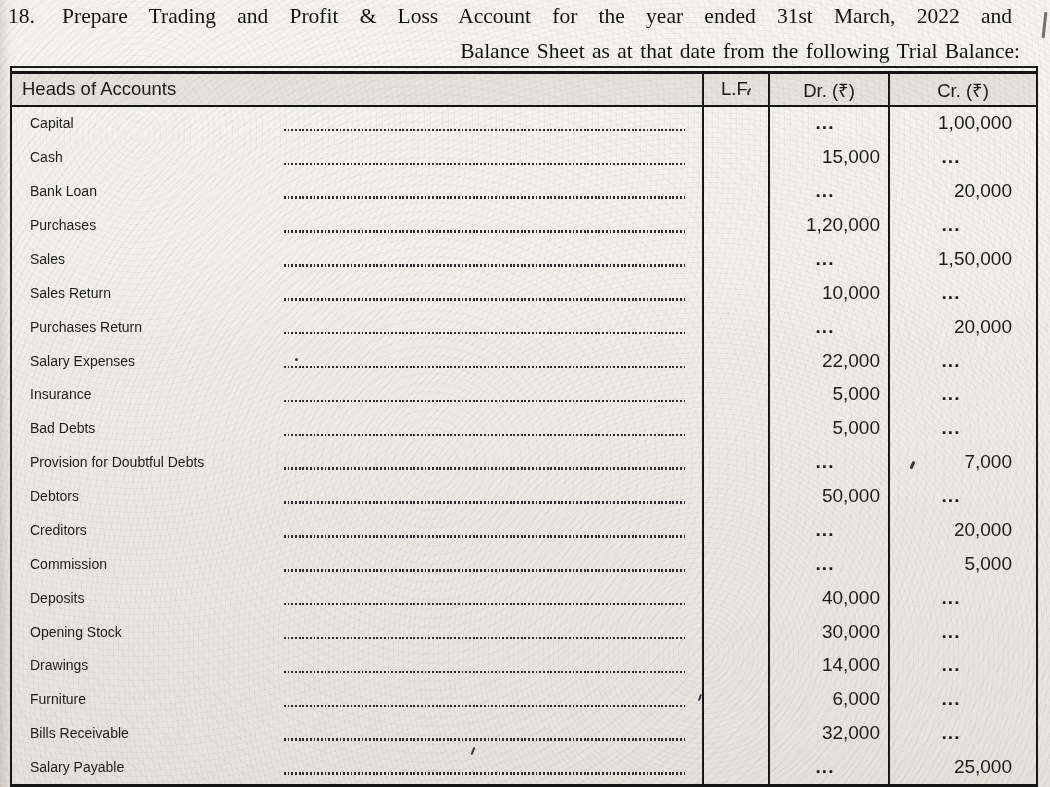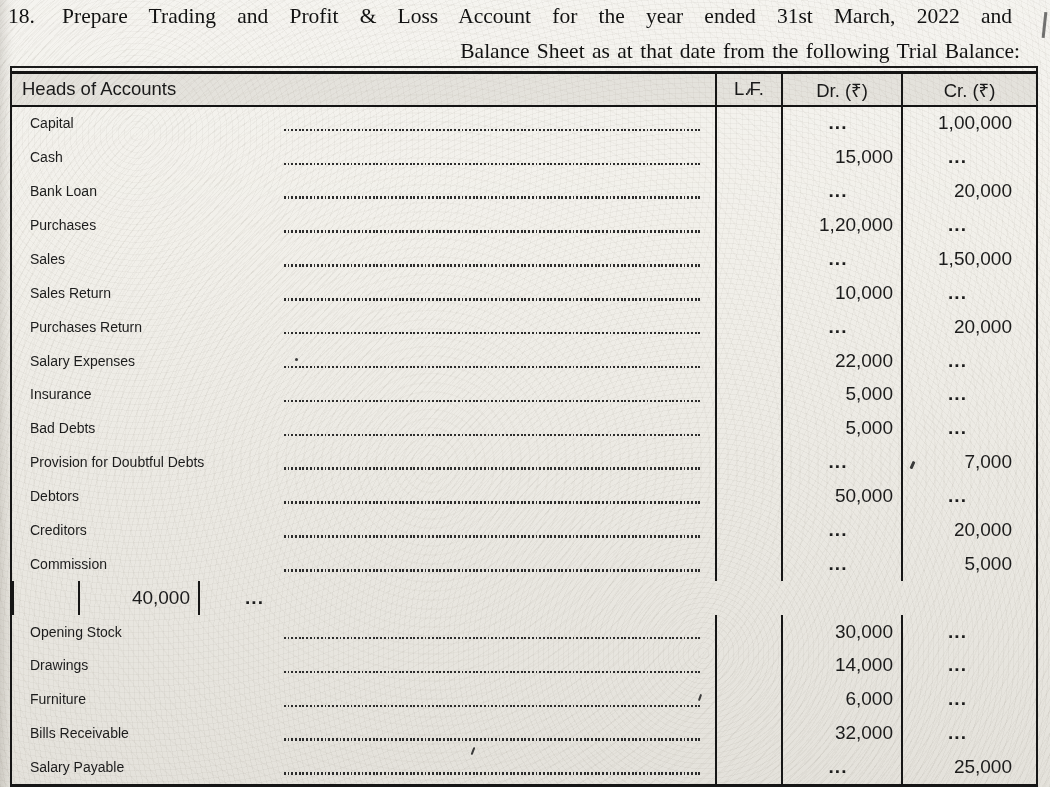--- a/index.html
+++ b/index.html
@@ -70,21 +70,21 @@
 
   .row { flex: 1; display: flex; align-items: stretch; }
 
   .c-acc {
     flex: 1; display: flex; align-items: center;
     padding-left: 18px; min-width: 0;
   }
   .h-acc { padding-left: 10px; }
   .c-lf  { width: 66px;  flex: none; border-left: 2px solid #161616; box-sizing: border-box; }
   .c-dr  { width: 120px; flex: none; border-left: 2px solid #161616; box-sizing: border-box; }
-  .c-cr  { width: 135px; flex: none; border-left: 2px solid #161616; box-sizing: border-box; }
+  .c-cr  { width: 148px; flex: none; border-left: 2px solid #161616; box-sizing: border-box; }
   .h-lf, .h-dr, .h-cr { display: flex; align-items: center; justify-content: center; height: 100%; }
   .tb-header .c-lf, .tb-header .c-dr, .tb-header .c-cr { border-left-width: 2px; }
 
   .acc-label { font-size: 14px; min-width: 250px; flex: none; white-space: nowrap; color: #1c1c1c; }
   .leader {
     flex: 1; height: 2.6px; margin: 13px 15px 0 4px; align-self: center;
     background: repeating-linear-gradient(90deg, #2c2c2c 0 1.8px, transparent 1.8px 3.7px);
   }
 
   .amount {
@@ -261,20 +261,24 @@
     <div class="c-acc">
       <span class="acc-label">Commission</span>
       <span class="leader"></span>
     </div>
     <div class="c-lf"></div>
     <div class="c-dr amount dots">...</div>
     <div class="c-cr amount">5,000</div>
   </div>
 
   <div class="row">
+    <div class="c-acc">
+      <span class="acc-label">Deposits</span>
+      <span class="leader"></span>
+    </div>
     <div class="c-lf"></div>
     <div class="c-dr amount">40,000</div>
     <div class="c-cr amount dots">...</div>
   </div>
 
   <div class="row">
     <div class="c-acc">
       <span class="acc-label">Opening Stock</span>
       <span class="leader"></span>
     </div>

